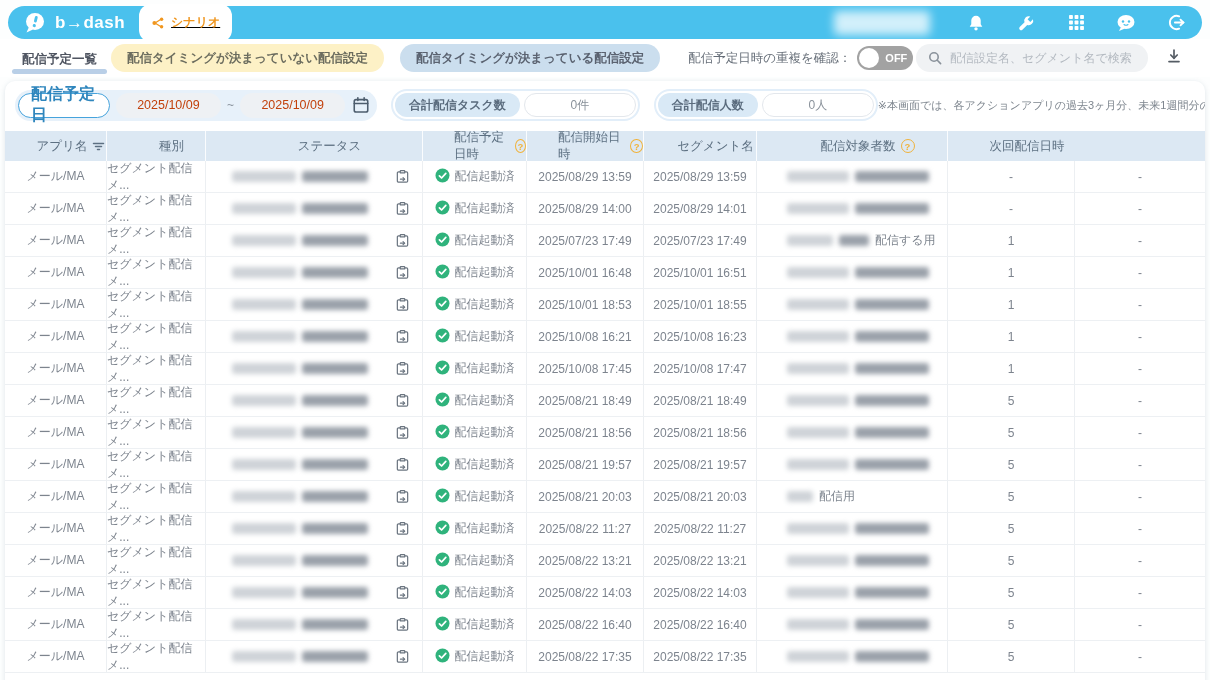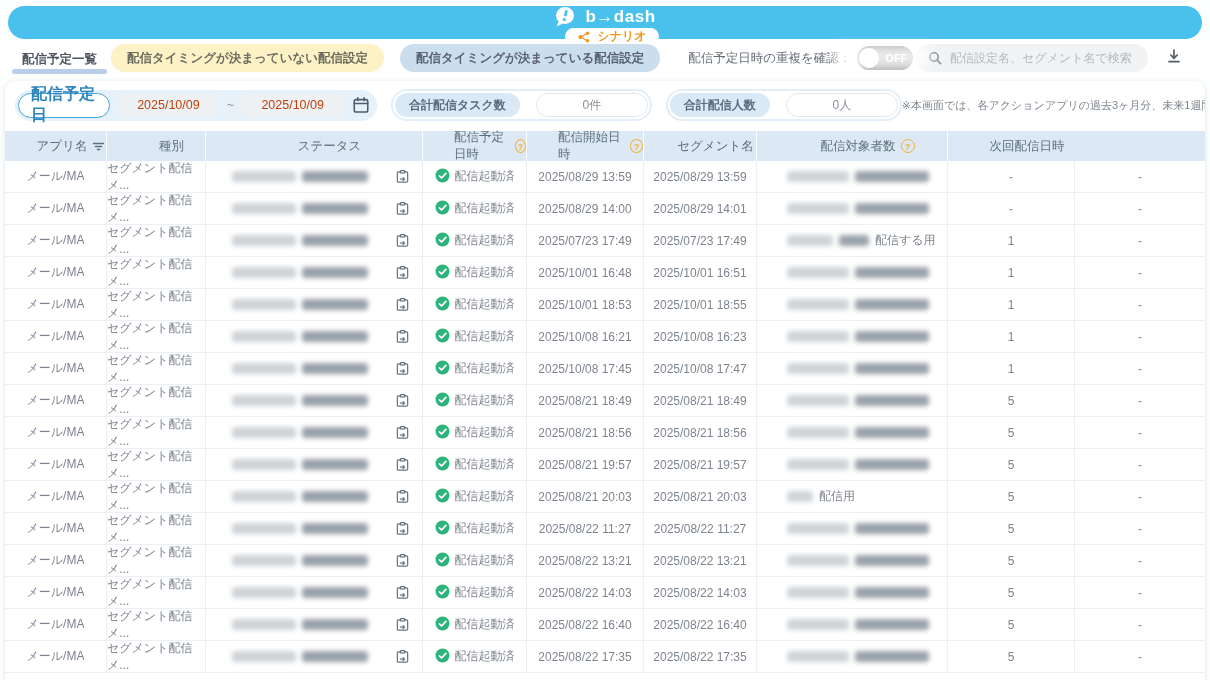--- a/index.html
+++ b/index.html
@@ -1,24 +1,24 @@
 <!DOCTYPE html>
 <html><head>
 <meta charset="utf-8">
 <style>
   * { margin:0; padding:0; box-sizing:border-box; }
   html,body { width:1210px; height:680px; background:#fdfefe; font-family:"Liberation Sans","DejaVu Sans",sans-serif; overflow:hidden; }
 
   
   .topbar { margin:6px 8px 0 8px; height:33px; background:#4ac1ed; border-radius:17px;
-            display:flex; align-items:center; padding:0 16px;flex-direction:column; }
+            display:flex; align-items:center; padding:0 16px; }
   .logo { display:flex; align-items:center; gap:7px; }
   .logo-text { color:#fff; font-size:17px; font-weight:bold; letter-spacing:.5px; }
   .badge { margin-left:14px; background:#fff; border-radius:12px; height:38px; padding:0 12px;
-           display:flex; align-items:center; gap:6px; }
+           display:flex; align-items:center; gap:6px;text-decoration:underline; }
   .badge-label { color:#f0961e; font-size:12px; font-weight:bold; }
   .topbar-right { margin-left:auto; display:flex; align-items:center; gap:30px; }
   .acct-blur { width:96px; height:24px; border-radius:4px; margin-right:6px;
                background:rgba(255,255,255,.75); filter:blur(5px); }
   .tb-icon { width:20px; height:20px; display:flex; align-items:center; justify-content:center; cursor:pointer; }
 
   
   .tabsrow { height:38px; display:flex; align-items:center; padding:0 18px; background:#fff; }
   .nav-current { font-size:12.5px; font-weight:bold; color:#4f5561; padding:6px 4px 4px 4px; position:relative; cursor:pointer; }
   .nav-current:after { content:""; position:absolute; left:-6px; right:-6px; bottom:-2px; height:5px;
@@ -46,21 +46,21 @@
   
   .filterrow { display:flex; align-items:center; padding:8px 10px 10px 10px; }
   .group { display:flex; align-items:center; border-radius:16px; }
   .date-group { background:#e7f1fa; padding:3px 6px 3px 3px; gap:6px; }
   .date-label { background:#fff; border:1.5px solid #46a3dc; color:#2f86bd; font-size:16px; font-weight:bold;
                 border-radius:13px; height:25px; display:flex; align-items:center; padding:0 12px; }
   .date-input { background:#eef1f4; border-radius:13px; height:25px; width:128px; display:flex;
                 align-items:center; justify-content:center; font-size:12.5px; color:#c2410c; cursor:pointer; }
   .tilde { color:#8a949e; font-size:12px; }
   .cal-btn { width:24px; height:24px; display:flex; align-items:center; justify-content:center; cursor:pointer; }
-  .stat-group { margin-left:14px; border:2px solid #e2eef9; background:#fff; padding:2px; gap:16px; }
+  .stat-group { margin-left:14px; border:2px solid #e2eef9; background:#fff; padding:2px; gap:4px; }
   .stat-label { background:#d9e9f6; color:#5a6b7d; font-size:12px; font-weight:bold; border-radius:12px;
                 height:24px; display:flex; align-items:center; padding:0 14px; white-space:nowrap; }
   .stat-value { background:#fff; border:1px solid #e3e7ec; border-radius:12px; height:24px; width:112px;
                 display:flex; align-items:center; justify-content:center; font-size:12px; color:#8a929b; }
   .note { margin-left:auto; font-size:11px; color:#7d858e; padding-right:6px; white-space:nowrap; }
 
   
   .tbl { width:100%; }
   .trow { display:grid; grid-template-columns:102px 99px 217px 104px 117px 113px 191px 127px 1fr; }
   .thead { background:#dce8f3; }

